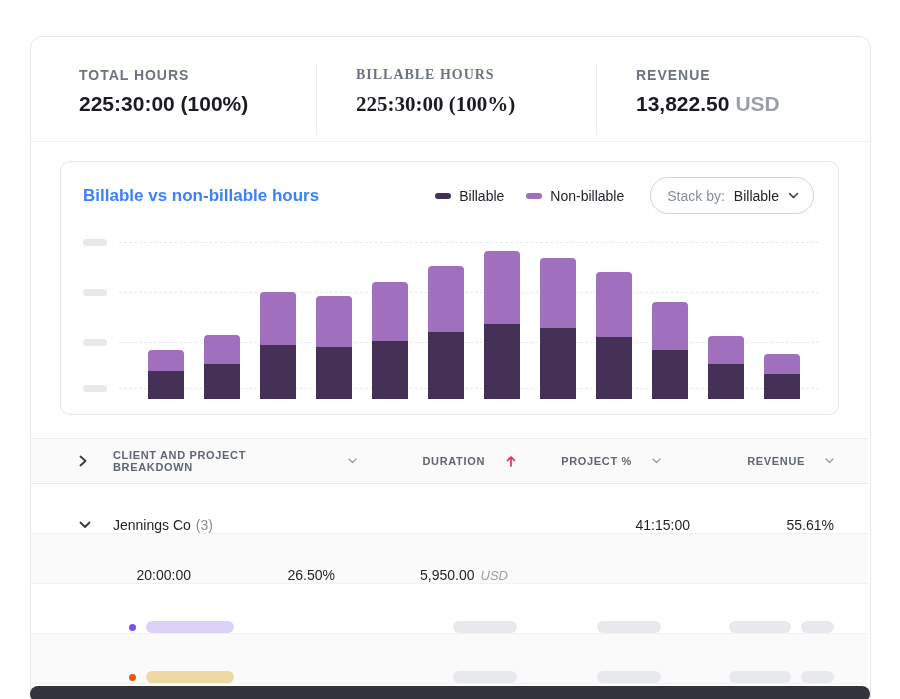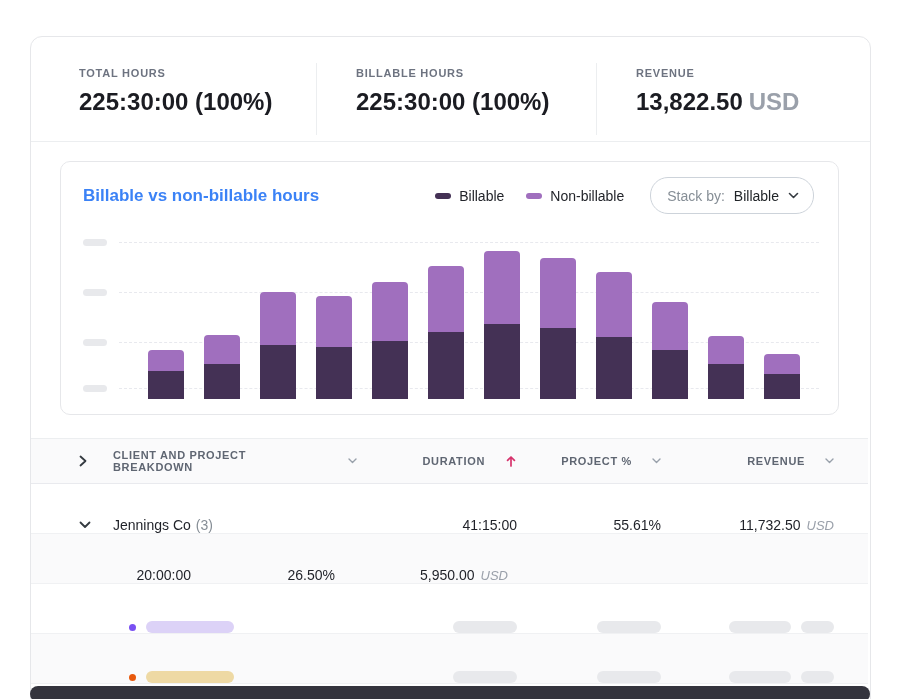--- a/index.html
+++ b/index.html
@@ -5,25 +5,25 @@
   html,body{margin:0;padding:0;background:#fff;}
   .stage{position:relative;width:900px;height:699px;background:#fff;overflow:hidden;
          font-family:"Liberation Sans",sans-serif;-webkit-font-smoothing:antialiased;}
   .card{position:absolute;left:30px;top:36px;width:839px;height:700px;background:#fff;
         border:1px solid #e6e7ea;border-radius:12px;overflow:hidden;}
 
   
   .stats{display:flex;height:104px;border-bottom:1px solid #eceef0;}
   .stat{position:relative;box-sizing:border-box;padding:30px 0 0 48px;}
   .stat-1{width:285px;}
-  .stat-2{width:280px;padding-left:40px;}
+  .stat-2{width:280px;padding-left:40px;font-family:Liberation Serif, serif;}
   .stat-3{flex:1;padding-left:40px;}
   .stat-2::before,.stat-3::before{content:"";position:absolute;left:0;top:26px;bottom:6px;width:1px;background:#eceef0;}
-  .stat-label{font-size:11px;font-weight:700;letter-spacing:.07em;color:#6d7380;}
-  .stat-value{margin-top:9px;font-size:24px;font-weight:700;color:#1b1c22;white-space:nowrap;}
+  .stat-label{font-size:14px;font-weight:700;letter-spacing:.07em;color:#6d7380;}
+  .stat-value{margin-top:9px;font-size:21px;font-weight:700;color:#1b1c22;white-space:nowrap;}
   .stat-currency{color:#9aa0aa;margin-left:6px;}
 
   
   .chart-card{position:absolute;left:29px;top:124px;width:779px;height:254px;border:1px solid #e6e7ea;
               border-radius:10px;background:#fff;box-sizing:border-box;}
   .chart-header{display:flex;align-items:center;padding:15px 24px 0 22px;}
   .chart-title{flex:1;font-size:17px;font-weight:700;color:#3b82f6;}
   .legend{display:flex;align-items:center;gap:22px;margin-right:26px;}
   .legend-item{display:flex;align-items:center;gap:8px;font-size:14px;color:#23252b;}
   .legend-dot{width:16px;height:6px;border-radius:3px;background:#888;}
@@ -234,23 +234,20 @@
               <svg width="12" height="8" viewBox="0 0 12 8">
                   <path d="M1.5 1.5 L6 6 L10.5 1.5" fill="none" stroke="#343a40" stroke-width="1.8" stroke-linecap="round" stroke-linejoin="round"></path>
                 </svg>
             </span>
           </span>
           <span class="group-name">Jennings Co</span>
           <span class="count">(3)</span>
         </div>
         <div class="c-dur">41:15:00</div>
         <div class="c-bil">55.61%</div>
-        <div class="c-rev">
-          <span><span>11,732.50</span><span class="usd">USD</span></span>
-        </div>
       </div>
 
       <div class="trow row-alt">
         <div class="c-dur">20:00:00</div>
         <div class="c-bil">26.50%</div>
         <div class="c-rev">
           <span><span>5,950.00</span><span class="usd">USD</span></span>
         </div>
       </div>
 

